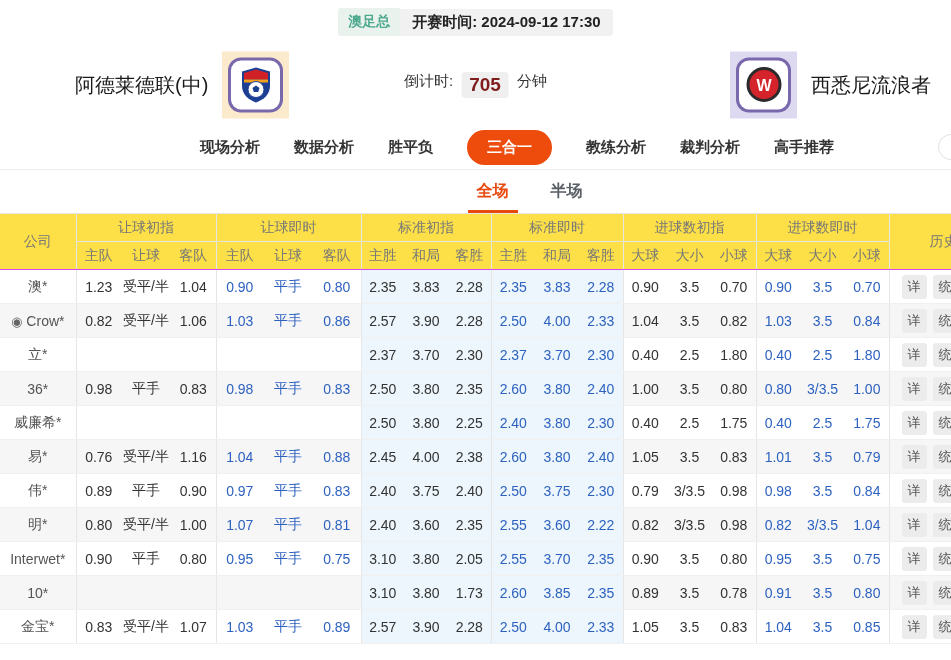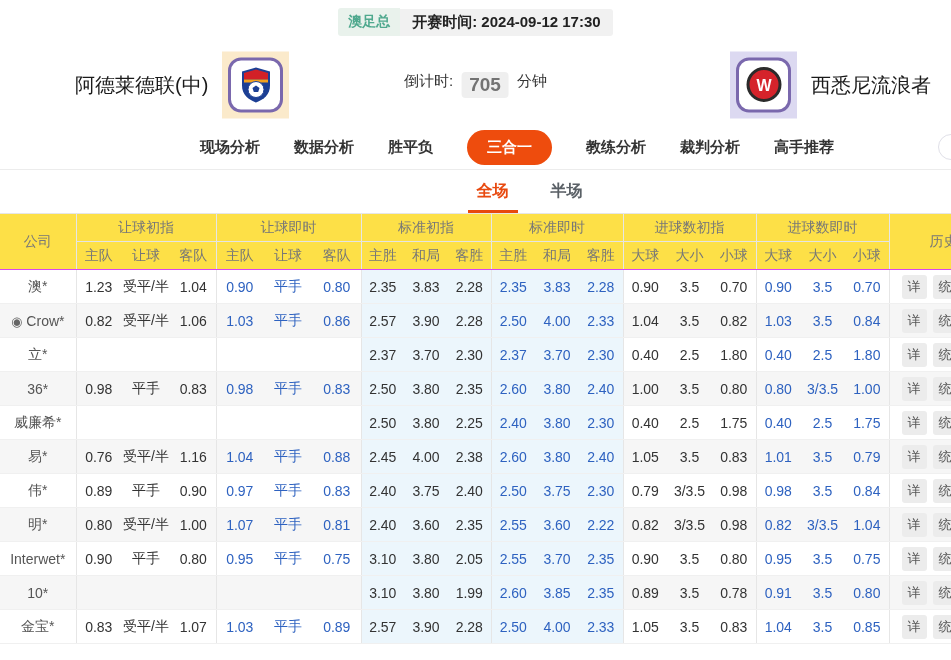--- a/index.html
+++ b/index.html
@@ -22,21 +22,21 @@
   .team.away { right:20px; }
   .team-name { font-size:20px; font-weight:400; color:#1a1a1a; }
   .logo-frame { width:67px; height:67px; display:flex; align-items:center; justify-content:center; }
   .logo-frame.home-bg { background:#fbeacb; }
   .logo-frame.away-bg { background:#dcd9f1; }
   .logo-inner { width:55px; height:55px; background:#fff; border:3px solid #7a68ad;
     border-radius:13px; display:flex; align-items:center; justify-content:center; }
   .countdown { position:absolute; left:50%; top:50%; transform:translate(-50%,-50%);
     display:flex; align-items:flex-start; gap:8px; font-size:15px; color:#333; }
   .countdown-value { background:#efefef; border-radius:4px; padding:2px 8px;
-    color:#737373; font-size:19px; font-weight:700; }
+    color:#7f1d1d; font-size:19px; font-weight:700; }
 
   
   .nav { height:45px; display:flex; align-items:center; gap:34px; padding-left:200px;
     border-bottom:1px solid #ececec; position:relative; }
   .nav-item { font-size:15px; font-weight:700; color:#333; cursor:pointer; white-space:nowrap; }
   .nav-item.active { background:#ee4c0d; color:#fff; border-radius:18px; padding:8px 20px; }
   .nav-scroll { position:absolute; right:-13px; top:50%; transform:translateY(-50%);
     width:26px; height:26px; border-radius:50%; border:1px solid #e0e0e8; background:#fff; }
 
   
@@ -384,21 +384,21 @@
         <tr>
           <td class="company">10*</td>
           <td class="gb-l "></td>
           <td class=""></td>
           <td class=""></td>
           <td class="gb-l live "></td>
           <td class="live "></td>
           <td class="live "></td>
           <td class="gb-l std">3.10</td>
           <td class="std">3.80</td>
-          <td class="std">1.99</td>
+          <td class="std">1.73</td>
           <td class="gb-l live std">2.60</td>
           <td class="live std">3.85</td>
           <td class="live std">2.35</td>
           <td class="gb-l ">0.89</td>
           <td class="">3.5</td>
           <td class="">0.78</td>
           <td class="gb-l live ">0.91</td>
           <td class="live ">3.5</td>
           <td class="live ">0.80</td>
           <td class="gb-l actions"><span class="mini-btn">详</span><span class="mini-btn">统</span></td>

